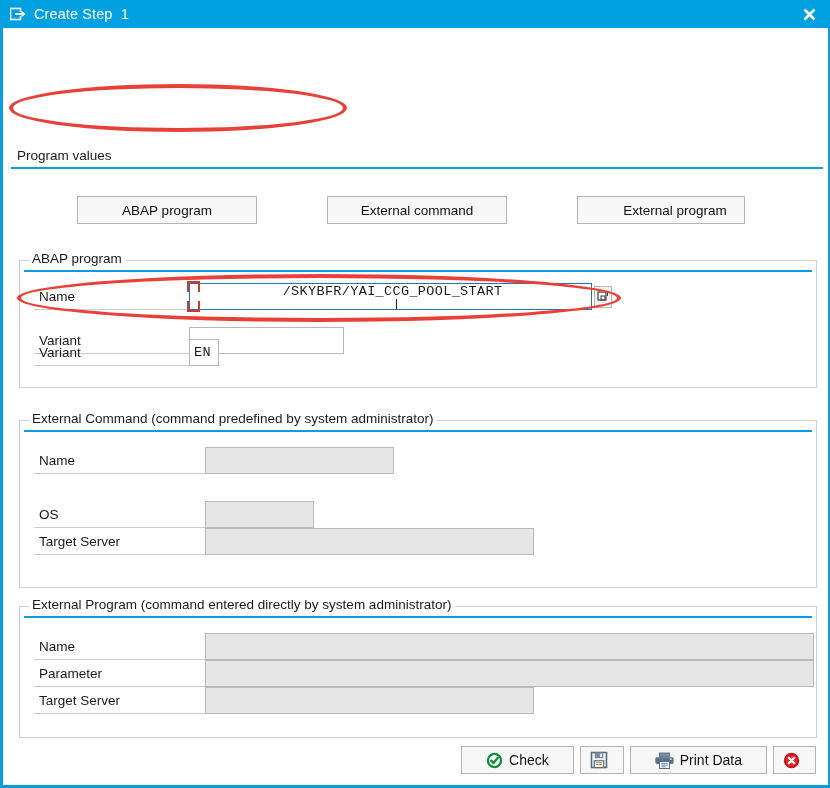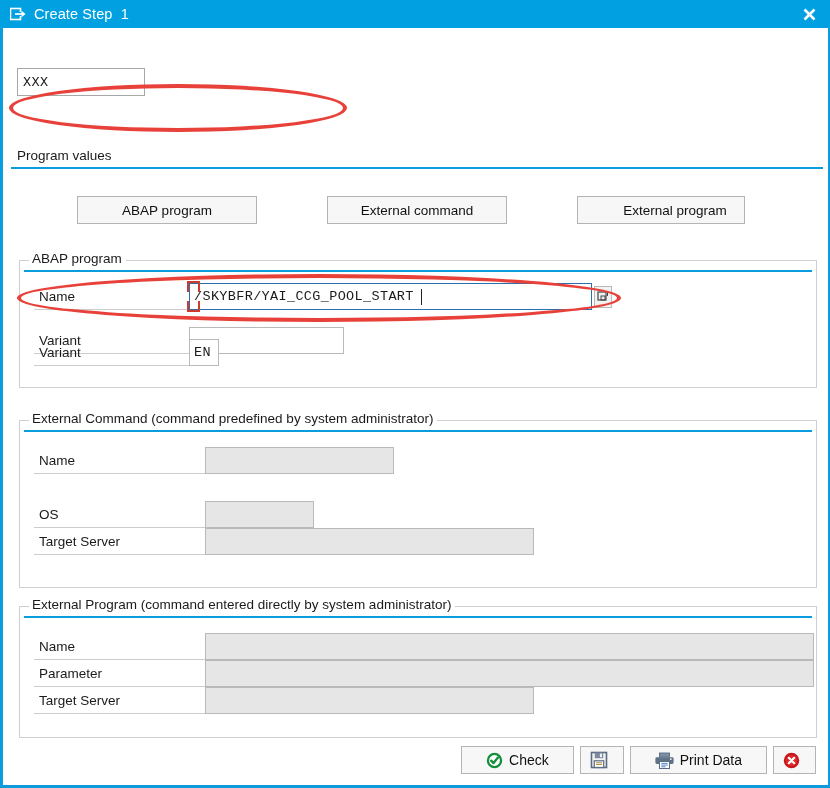--- a/index.html
+++ b/index.html
@@ -291,40 +291,39 @@
     <span id="close-btn">
       <svg width="15" height="15" viewBox="0 0 15 15">
         <path d="M2.5 2.5 L12.5 12.5 M12.5 2.5 L2.5 12.5" stroke="#ffffff" stroke-width="2.6" stroke-linecap="butt"></path>
       </svg>
     </span>
   </div>
 
   <div id="content">
 
     <div class="user-row">
-      <div class="user-field">XXX</div>
     </div>
 
     <div class="group" id="grp-program-values">
       <div class="g-title">Program values</div>
       <div class="g-rule"></div>
       <div class="mode-buttons">
         <div class="mode-btn">ABAP program</div>
         <div class="mode-btn">External command</div>
         <div class="mode-btn">External program</div>
       </div>
     </div>
 
     <div class="group" id="grp-abap">
       <div class="g-title">ABAP program</div>
       <div class="g-rule"></div>
 
       <div class="frow" style="top:22px; width:610px;">
         <div class="flabel" style="width:155px;">Name</div>
-        <div class="finput focused focus-corners focus-corners2" style="width:403px;">
+        <div class="finput focused focus-corners focus-corners2" style="width:403px;flex-direction:column;">
           <span>/SKYBFR/YAI_CCG_POOL_START</span>
             <span class="caret"></span>
         </div>
         <div class="f4-btn">
           <svg width="13" height="13" viewBox="0 0 13 13">
             <rect x="1" y="2" width="8" height="8" fill="none" stroke="#444" stroke-width="1.2"></rect>
             <rect x="4" y="6" width="4" height="4" fill="none" stroke="#444" stroke-width="1"></rect>
             <path d="M10.5 2 L10.5 6" stroke="#444" stroke-width="1"></path>
           </svg>
         </div>

